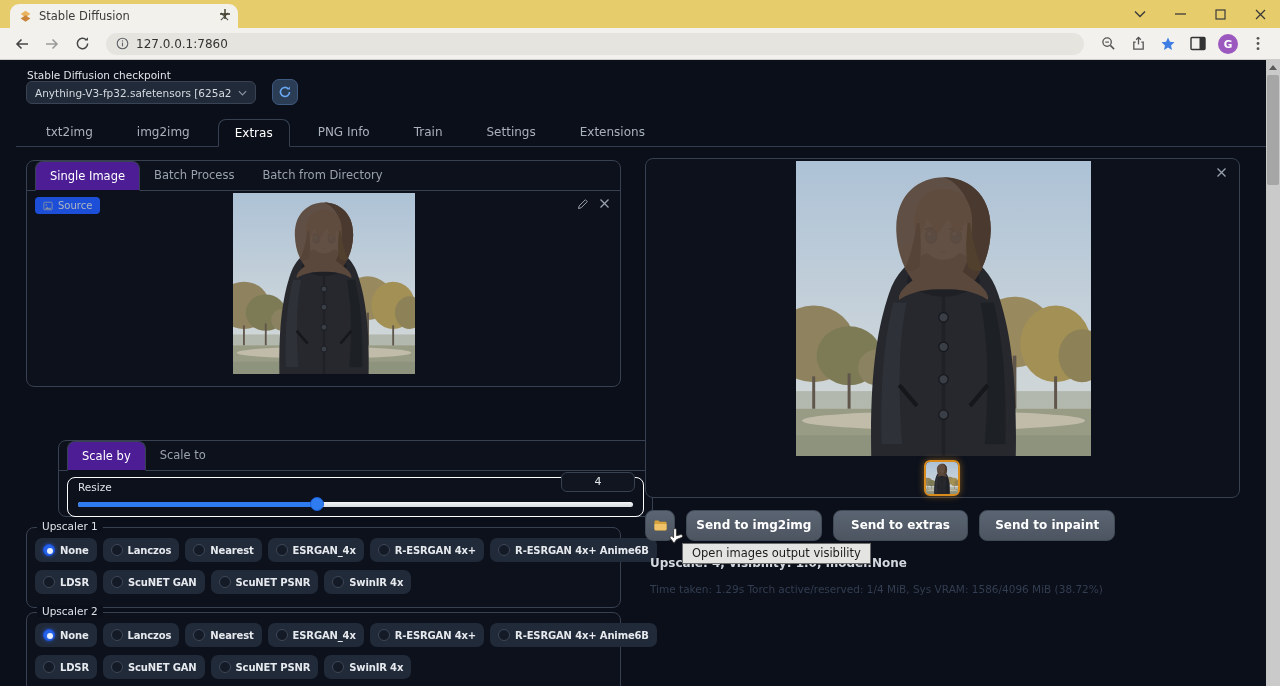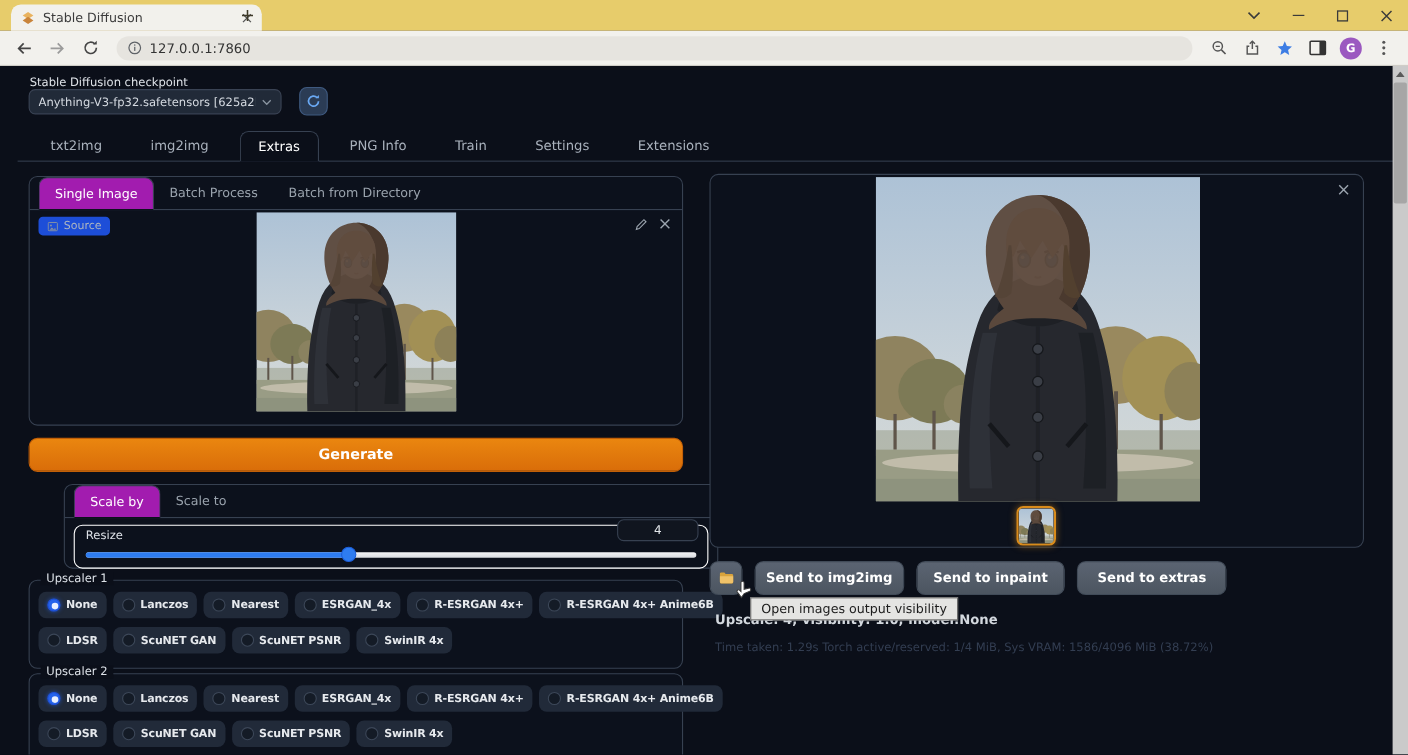--- a/index.html
+++ b/index.html
@@ -41,21 +41,21 @@
   .mtab.active { color:#fff; background:#0b0f19; border:1px solid #374151; border-bottom:1px solid #0b0f19;
                  border-radius:8px 8px 0 0; margin-bottom:-1px; }
 
   .panel { position:absolute; border:1px solid #374151; border-radius:8px; background:#0c111c; }
 
   
   #left-box1 { left:26px; top:100px; width:595px; height:227px; }
   .inner-tabs { height:30px; display:flex; padding-left:8px; border-bottom:1px solid #374151; }
   .itab { padding:7px 14px 0 14px; font-size:11.5px; color:#9aa3ad; cursor:pointer; white-space:nowrap; }
   .itab.active { color:#fff; border:1px solid #374151; border-bottom:1px solid #0c111c; border-radius:8px 8px 0 0;
-                 margin-bottom:-1px; background:#a21caf; }
+                 margin-bottom:-1px; background:#4c1d95; }
   .source-area { position:relative; height:195px; }
   .source-chip { position:absolute; top:6px; left:8px; background:#1d4ed8; border-radius:4px; padding:3px 8px;
                  display:flex; align-items:center; gap:5px; font-size:10px; color:#aeb6c0; }
   .src-tools { position:absolute; top:7px; right:10px; display:flex; gap:10px; }
   .girl-frame { position:absolute; left:206px; top:2px; width:182px; height:181px; }
 
   #generate { position:absolute; left:26px; top:338px; width:595px; height:31px; border-radius:8px;
               background:linear-gradient(180deg,#ea860f,#d96d09); border:1px solid #c25f07; color:#fff;
               font-size:13px; font-weight:bold; text-align:center; line-height:29px; cursor:pointer; }
 
@@ -337,21 +337,20 @@
         </span>
       </div>
       <div class="girl-frame">
         <svg width="182" height="181">
             <use href="#girl"></use>
           </svg>
       </div>
     </div>
   </div>
 
-  <div id="generate">Generate</div>
 
   <div class="panel" id="scale-box">
     <div class="inner-tabs">
       <div class="itab active">Scale by</div>
       <div class="itab">Scale to</div>
     </div>
     <div class="resize-inner">
       <span class="resize-label">Resize</span>
       <div class="num-input">4</div>
       <div class="slider">
@@ -483,22 +482,22 @@
     <div class="btn-row">
       <div class="folder-btn">
         <span>
           <svg width="15" height="13" viewBox="0 0 16 14">
               <path d="M1.5 3 c0-.8.6-1.4 1.4-1.4 h3 l1.2 1.4 h6 c.8 0 1.4.6 1.4 1.4 v6.6 c0 .8-.6 1.4-1.4 1.4 H2.9 c-.8 0-1.4-.6-1.4-1.4 z" fill="#d9a33c"></path>
               <path d="M1.5 5.3 h13 v5.3 c0 .8-.6 1.4-1.4 1.4 H2.9 c-.8 0-1.4-.6-1.4-1.4 z" fill="#f0c269"></path>
             </svg>
         </span>
       </div>
       <div class="send-btn">Send to img2img</div>
+      <div class="send-btn">Send to extras</div>
       <div class="send-btn">Send to inpaint</div>
-      <div class="send-btn">Send to extras</div>
     </div>
     <span class="cursor-hand">
       <svg width="19" height="20" viewBox="0 0 20 21">
           <path d="M9.5 2.5 c.9 0 1.5.7 1.5 1.5 v6.2 l4.3-1.1 c1.1-.3 2.1.4 2.1 1.5 0 .6-.3 1.2-.9 1.4 l-5.4 2.3 -2.6 3.8 -4-5.2 c-.5-.7-.3-1.7.5-2.1 .5-.3 1.2-.2 1.6.2 l1.4 1.4 V4 c0-.8.6-1.5 1.5-1.5 z" fill="#ffffff" stroke="#3a3a3a" stroke-width="1"></path>
         </svg>
     </span>
     <div class="tooltip">Open images output visibility</div>
     <div class="result-info">Upscale: 4, visibility: 1.0, model:None</div>
     <div class="perf-info">Time taken: 1.29s  Torch active/reserved: 1/4 MiB, Sys VRAM: 1586/4096 MiB (38.72%)</div>
   </div>

